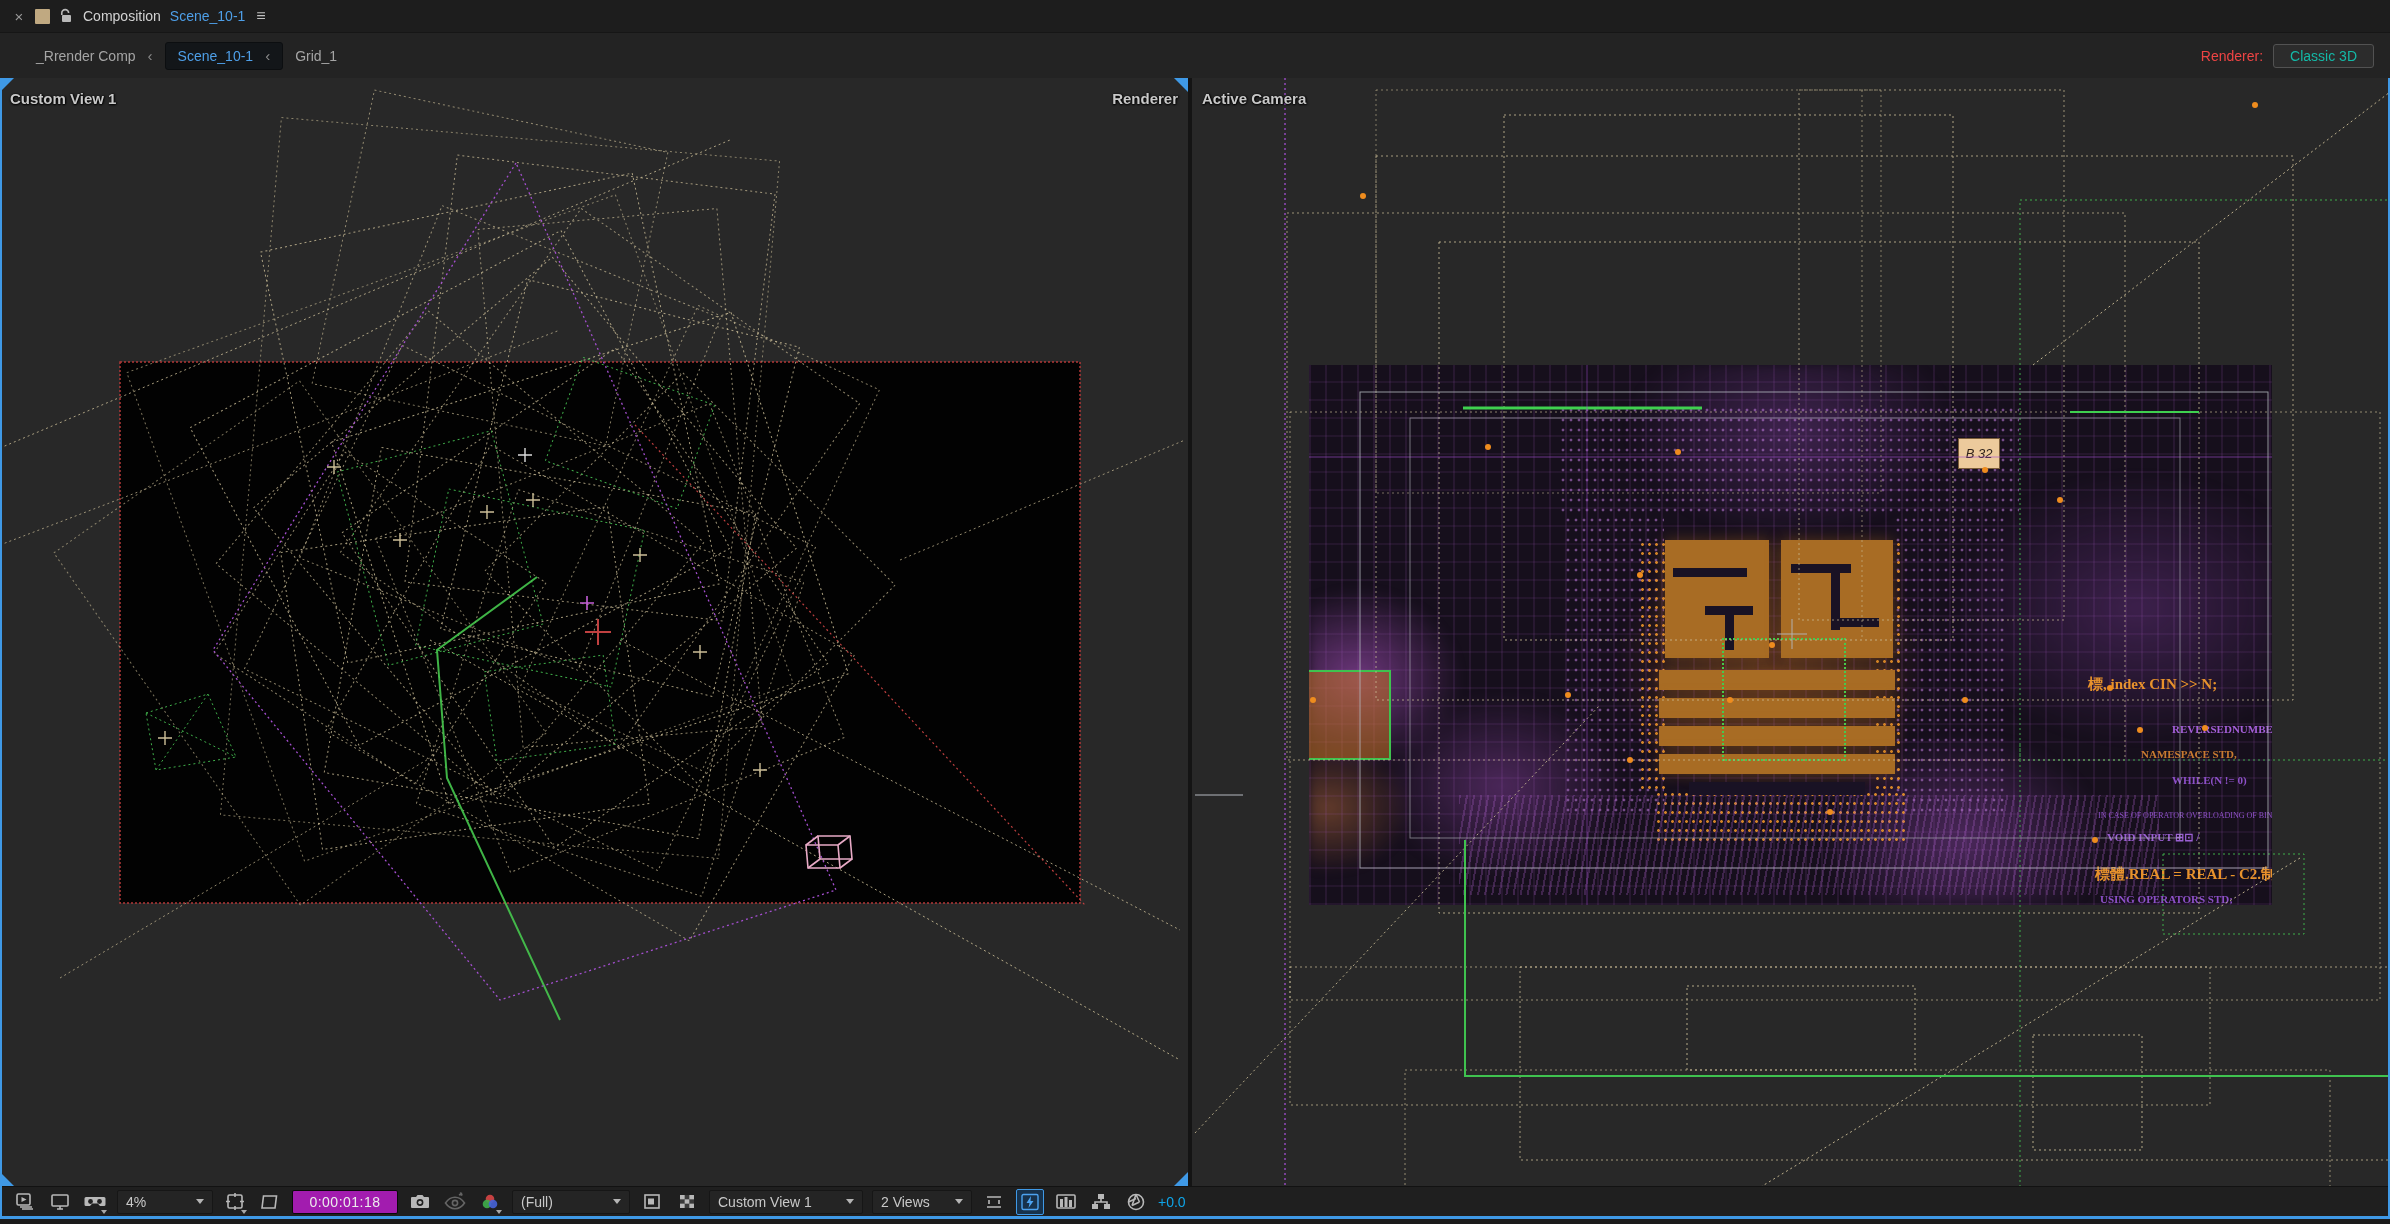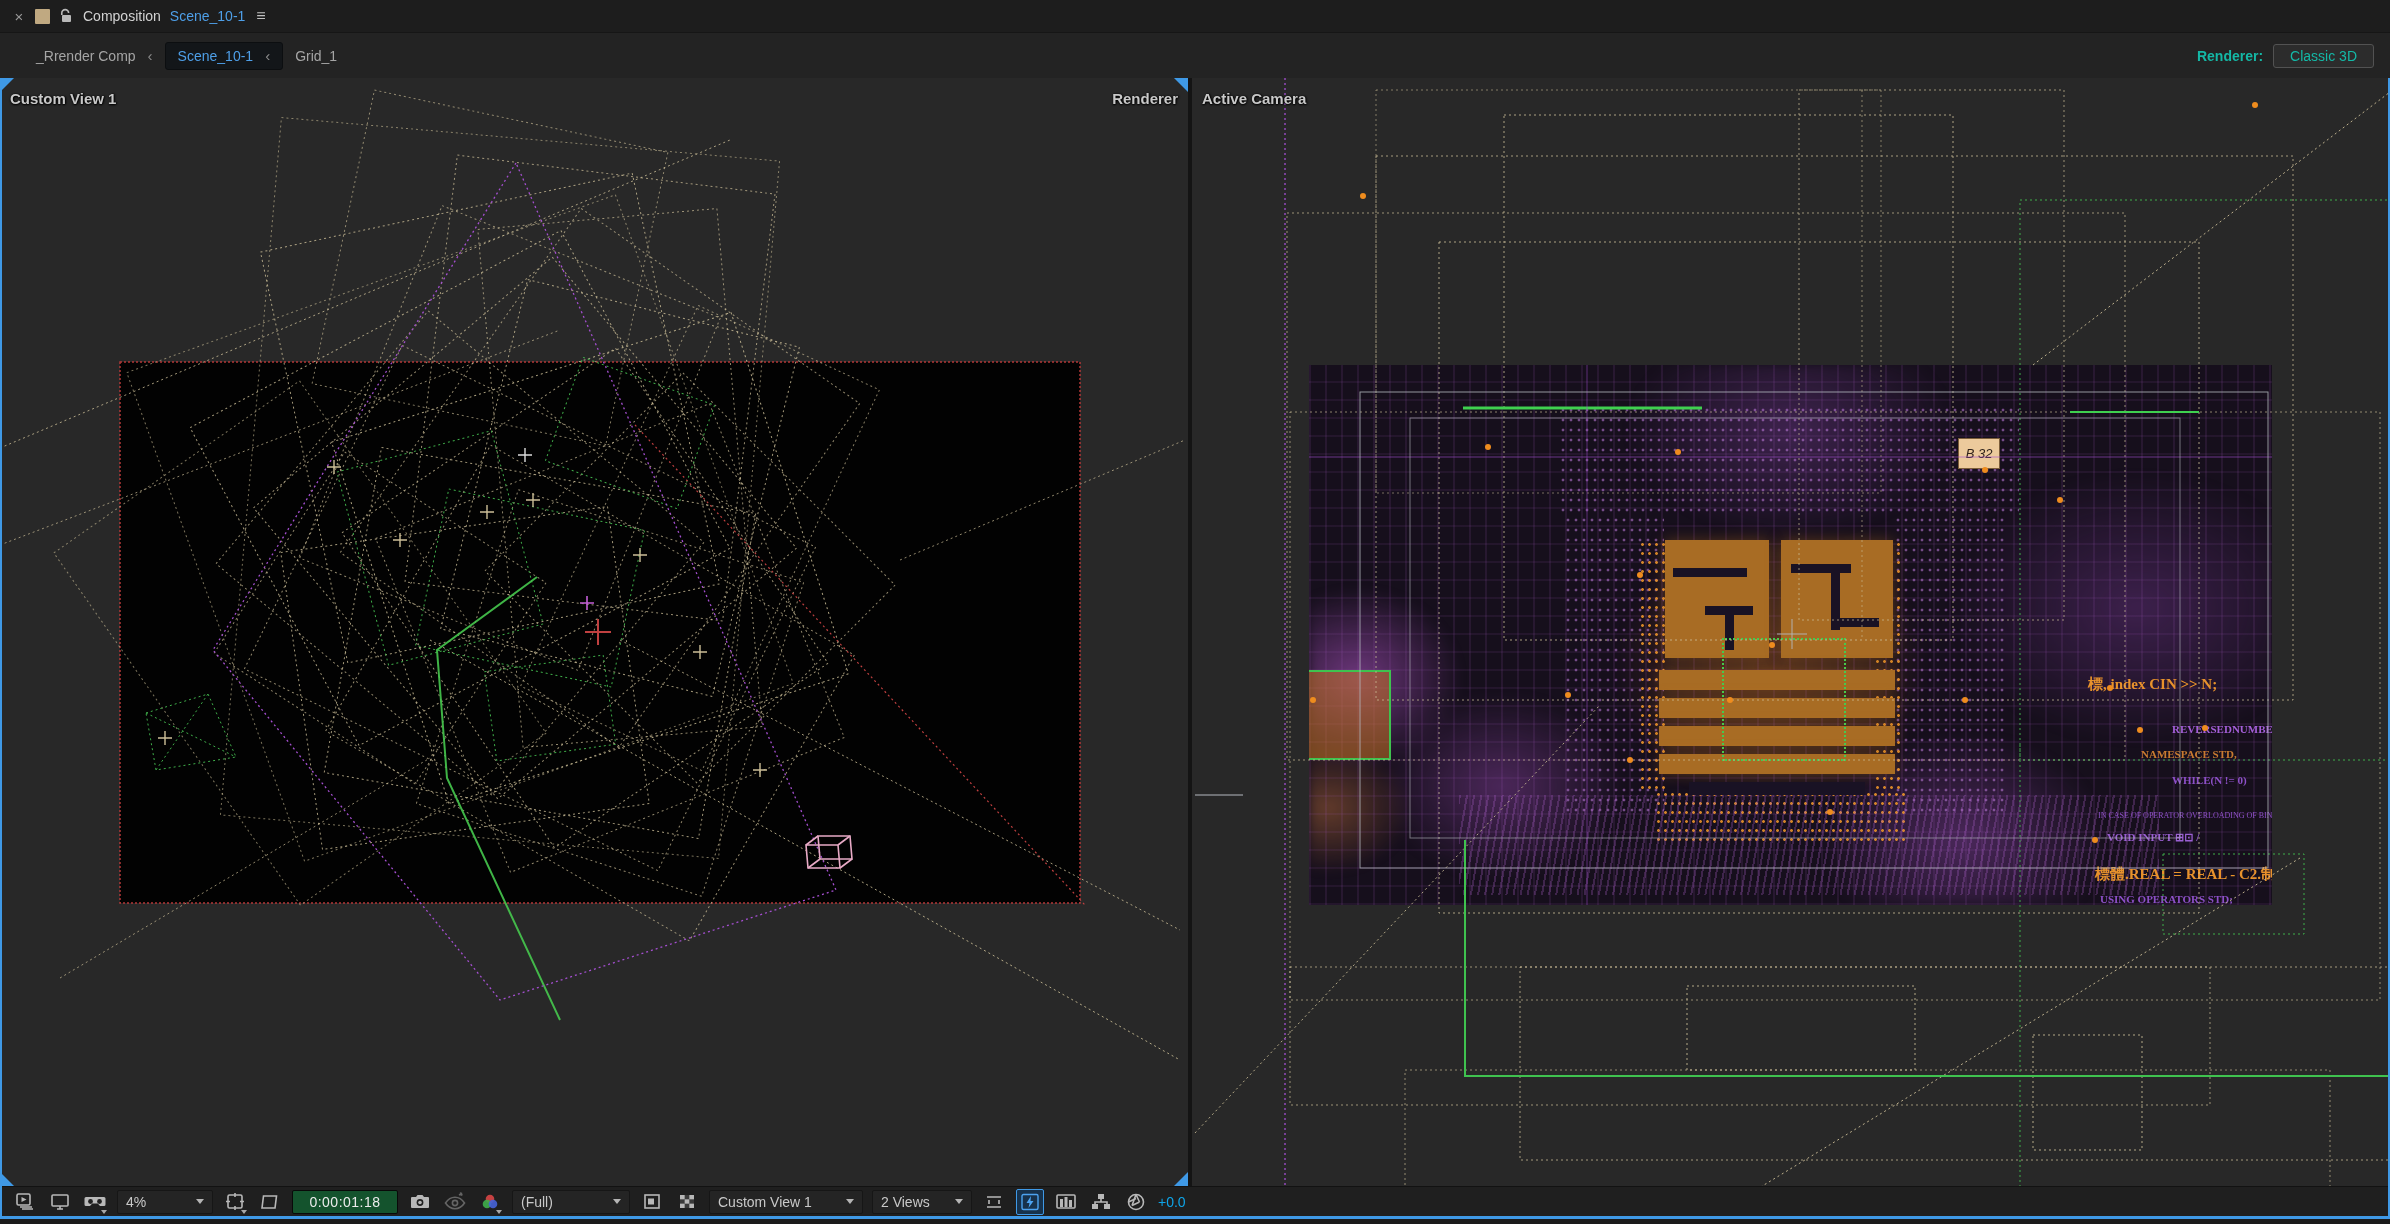--- a/index.html
+++ b/index.html
@@ -19,21 +19,21 @@
   .crumbrow{position:absolute;left:0;top:33px;width:2390px;height:45px;background:#232323;
             display:flex;align-items:center;justify-content:space-between;box-sizing:border-box;
             padding:0 16px 0 36px;font-size:14px;}
   .crumbL{display:flex;align-items:center;gap:12px;}
   .crumb{color:#a5a5a5;}
   .chev{color:#8b8b8b;font-size:15px;}
   .crumb-active{background:#131619;border:1px solid #0c0e10;border-radius:3px;height:26px;
                 display:flex;align-items:center;gap:12px;padding:0 12px;}
   .crumb-active .name{color:#4e9fe8;}
   .rendererR{display:flex;align-items:center;gap:10px;}
-  .renderer-label{color:#14b8a6;font-weight:bold;}
+  .renderer-label{color:#ef4444;}
   .renderer-btn{background:#2c2c2c;border:1px solid #525252;border-radius:3px;color:#14b8a6;
                 padding:3px 16px;font-size:14px;}
   
   .viewports{position:absolute;left:0;top:78px;width:2390px;height:1108px;}
   .view{position:absolute;top:0;height:1108px;background:#282828;overflow:hidden;}
   .view-left{left:0;width:1188px;}
   .vdivider{position:absolute;left:1188px;top:0;width:4px;height:1108px;background:#141414;}
   .view-right{left:1192px;width:1198px;}
   .viewlabel{position:absolute;top:12px;font-size:15px;font-weight:700;color:#c9c9c9;
              text-shadow:0 1px 2px #000,1px 0 2px #000;z-index:30;}
@@ -97,21 +97,21 @@
   .t-void{left:798px;top:466px;font-size:11px;font-weight:700;color:#9a5fd2;}
   .t-real{left:786px;top:500px;font-size:15px;font-weight:700;}
   .t-using{left:791px;top:528px;font-size:11px;font-weight:700;color:#8d50c8;}
   
   .toolbar{position:absolute;left:0;top:1186px;width:2390px;height:30px;background:#1f1f1f;
            border-top:1px solid #121212;display:flex;align-items:center;gap:9px;
            padding-left:12px;box-sizing:border-box;font-size:14px;color:#c9c9c9;}
   .tbi{position:relative;width:26px;height:24px;display:flex;align-items:center;justify-content:center;flex:0 0 auto;}
   .tbox{height:24px;background:#242424;border:1px solid #161616;border-radius:2px;display:flex;
         align-items:center;justify-content:space-between;padding:0 8px;box-sizing:border-box;flex:0 0 auto;}
-  .tc{width:106px;background:#14532d;border:1px solid #090909;color:#ececec;justify-content:center;
+  .tc{width:106px;background:#a21caf;border:1px solid #090909;color:#ececec;justify-content:center;
       letter-spacing:.5px;}
   .caret{width:0;height:0;border-left:4px solid transparent;border-right:4px solid transparent;
          border-top:5px solid #b5b5b5;margin-left:8px;}
   .microcaret{position:absolute;right:1px;bottom:0px;width:0;height:0;border-left:3px solid transparent;
          border-right:3px solid transparent;border-top:4px solid #a8a8a8;}
   .fastprev{border:1px solid #3f99e6;background:#17324c;border-radius:2px;}
   .expo{color:#0ea5e9;flex:0 0 auto;}
   .below{position:absolute;left:0;top:1219px;width:2390px;height:5px;background:#1b1b1b;}
   .ico{stroke:#b8b8b8;fill:none;stroke-width:1.6;}
   .icoF{fill:#b8b8b8;stroke:none;}

